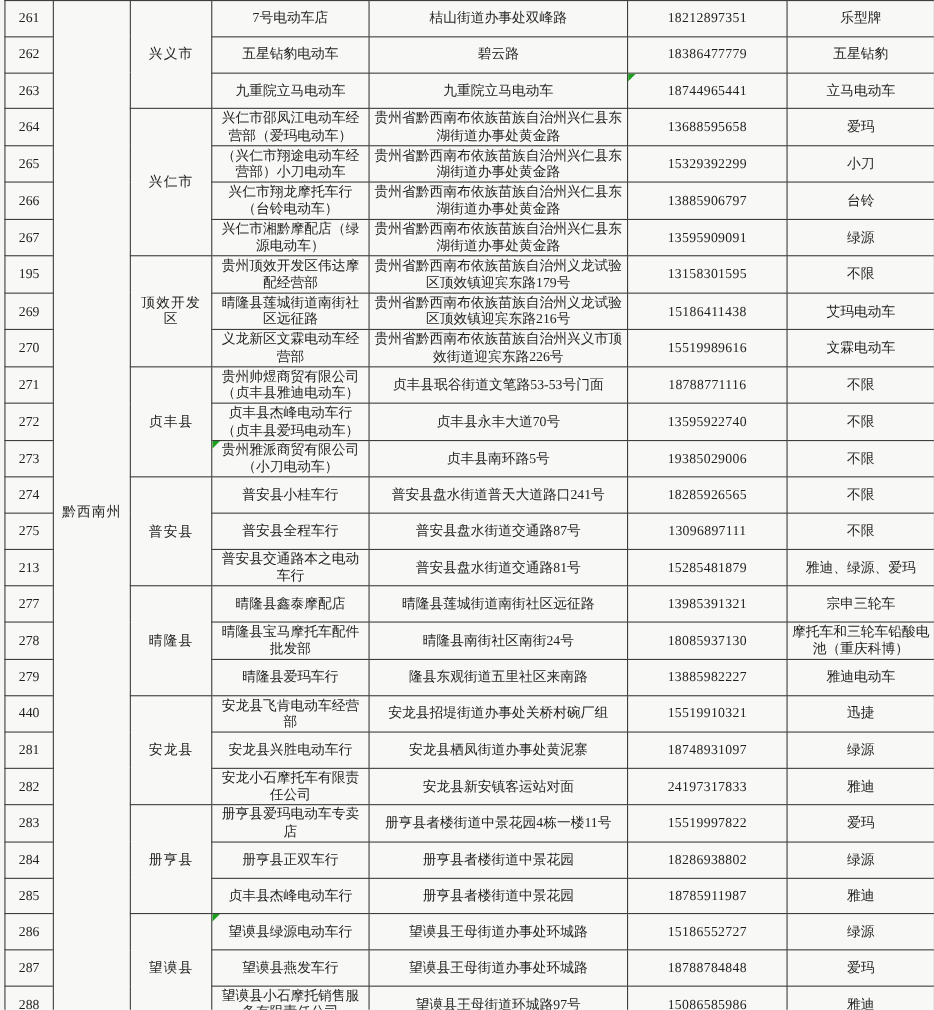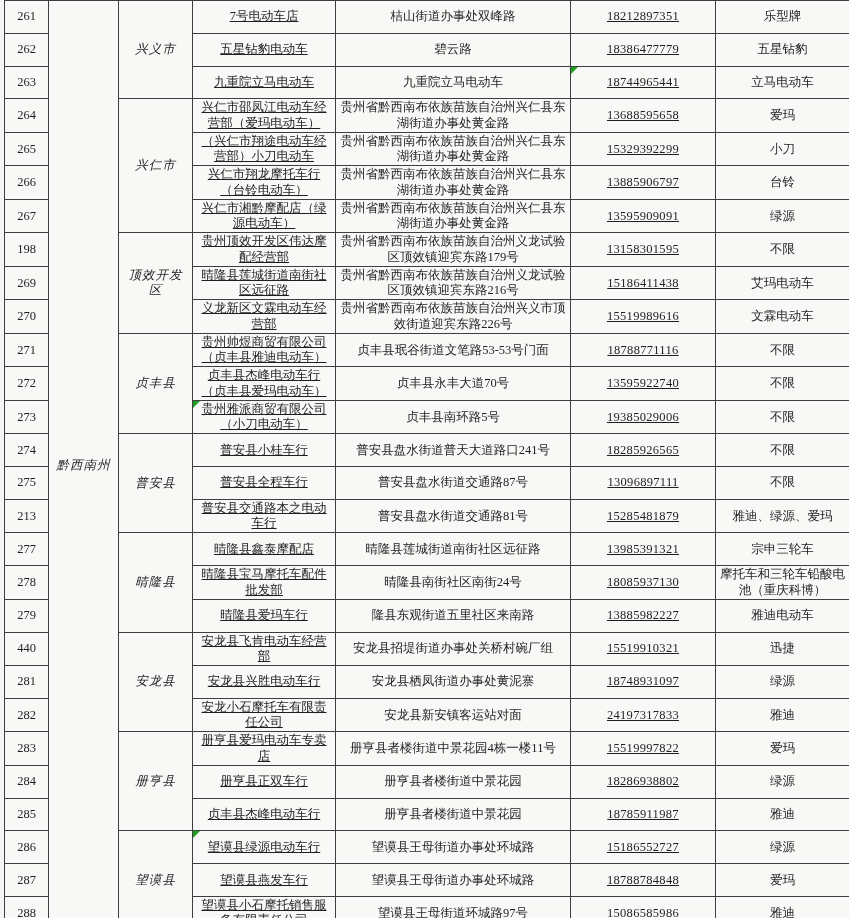--- a/index.html
+++ b/index.html
@@ -27,23 +27,23 @@
     vertical-align: middle;
     padding: 1px 3px;
     color: #1f1f1f;
     font-size: 12.5px;
     line-height: 1.22;
     word-break: break-all;
     overflow: hidden;
   }
   table.dealer tr { height: 32.8px; }
   td.num  { font-size: 14px; }
-  td.pref, td.county { font-size: 13px; letter-spacing: 1px; font-style: italic; }
+  td.pref, td.county { font-size: 13px; letter-spacing: 1px; }
   td.phone { font-size: 13.5px; letter-spacing: 0.3px; }
-  td.rel { position: relative; text-decoration: underline; }
+  td.rel { position: relative; }
   .flag {
     position: absolute; top: 0; left: 0;
     width: 0; height: 0;
     border-top: 7px solid var(--flag-color, #1e9e1e);
     border-right: 7px solid transparent;
     pointer-events: none;
   }
 </style>
 </head>
 <body style="background: rgb(246, 246, 244);">
@@ -106,21 +106,21 @@
           <td class="brand">台铃</td>
         </tr>
         <tr>
           <td class="num">267</td>
           <td class="shop rel">兴仁市湘黔摩配店（绿源电动车）</td>
           <td class="addr">贵州省黔西南布依族苗族自治州兴仁县东湖街道办事处黄金路</td>
           <td class="phone rel">13595909091</td>
           <td class="brand">绿源</td>
         </tr>
         <tr>
-          <td class="num">198</td>
+          <td class="num">195</td>
           <td class="county" rowspan="3">顶效开发区</td>
           <td class="shop rel">贵州顶效开发区伟达摩配经营部</td>
           <td class="addr">贵州省黔西南布依族苗族自治州义龙试验区顶效镇迎宾东路179号</td>
           <td class="phone rel">13158301595</td>
           <td class="brand">不限</td>
         </tr>
         <tr>
           <td class="num">269</td>
           <td class="shop rel">晴隆县莲城街道南街社区远征路</td>
           <td class="addr">贵州省黔西南布依族苗族自治州义龙试验区顶效镇迎宾东路216号</td>

